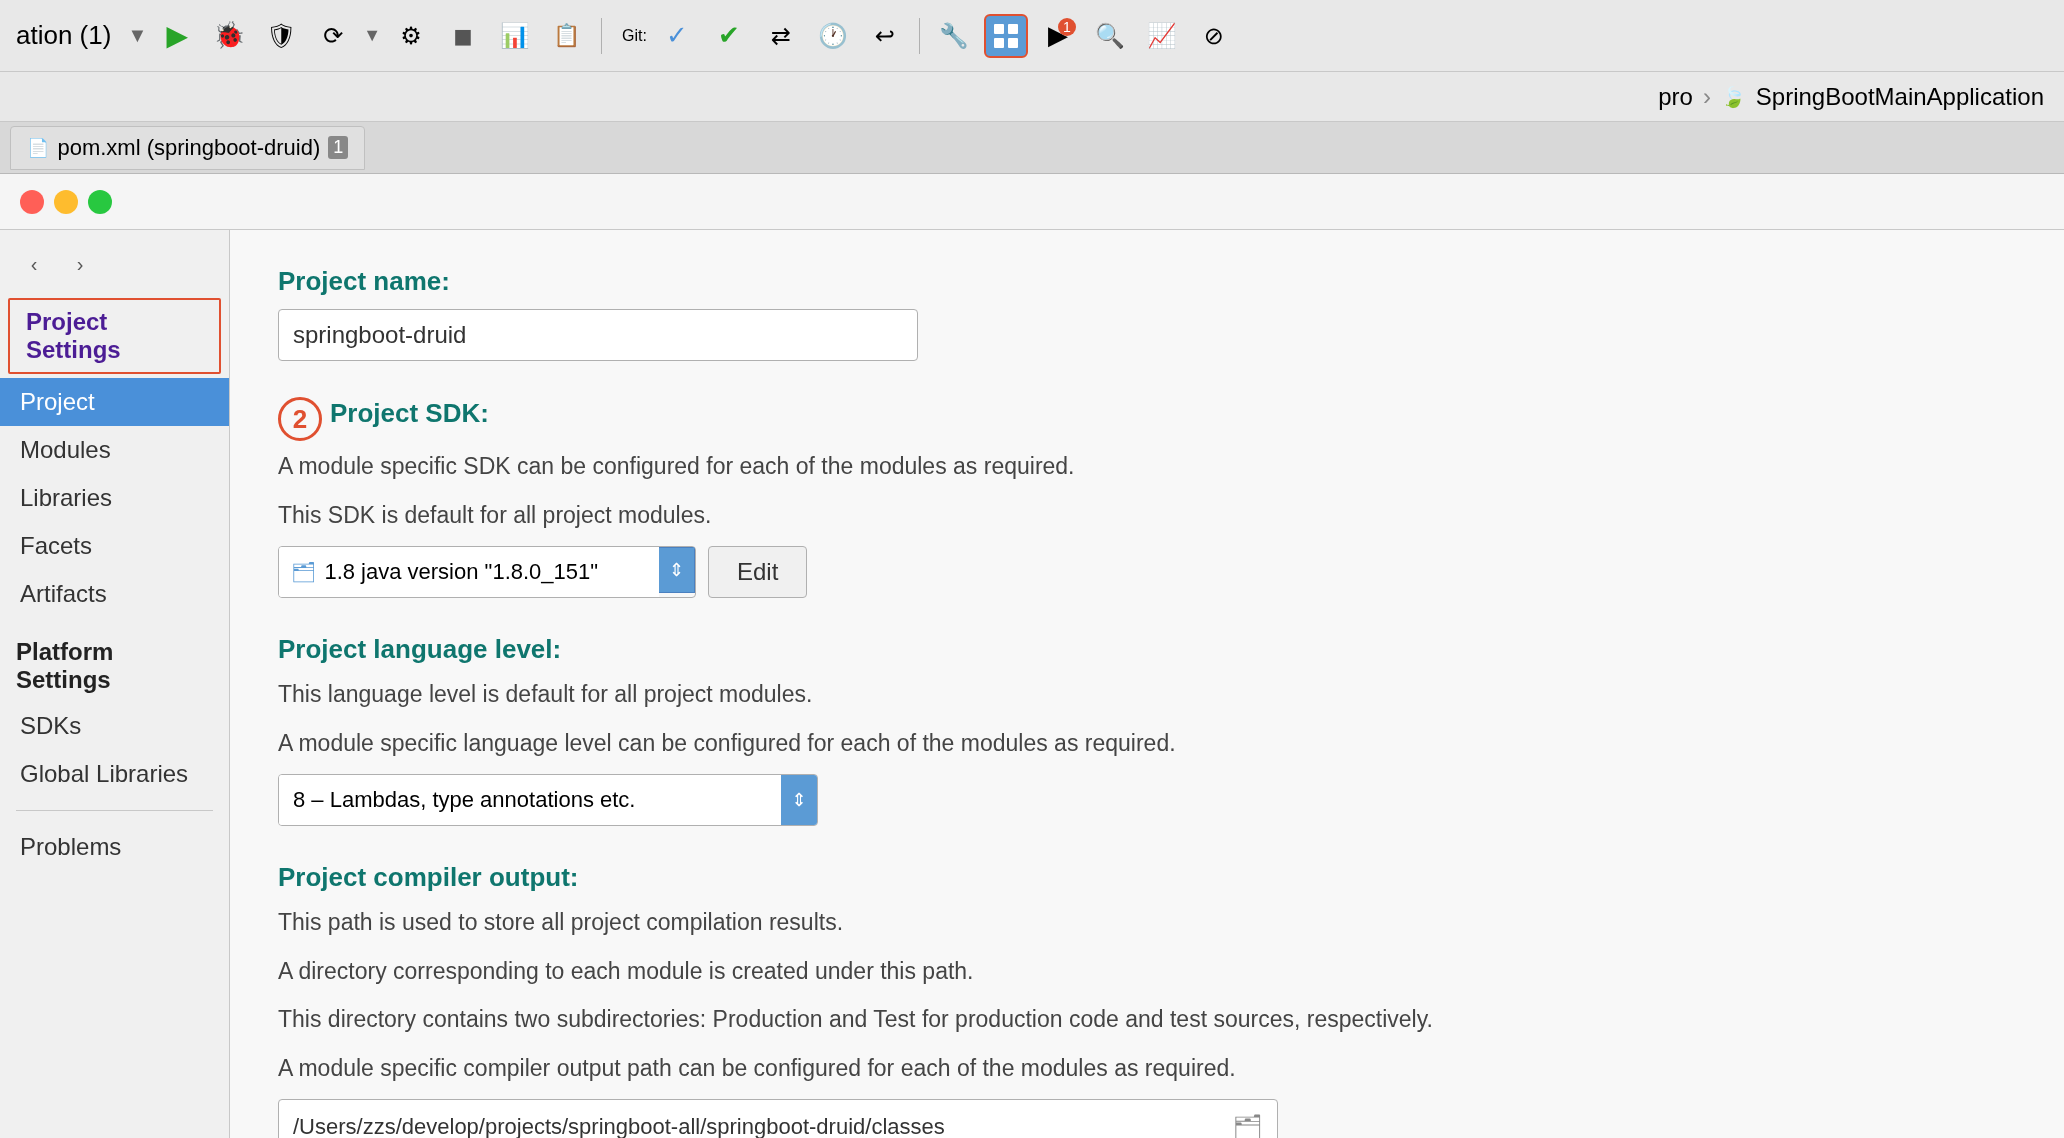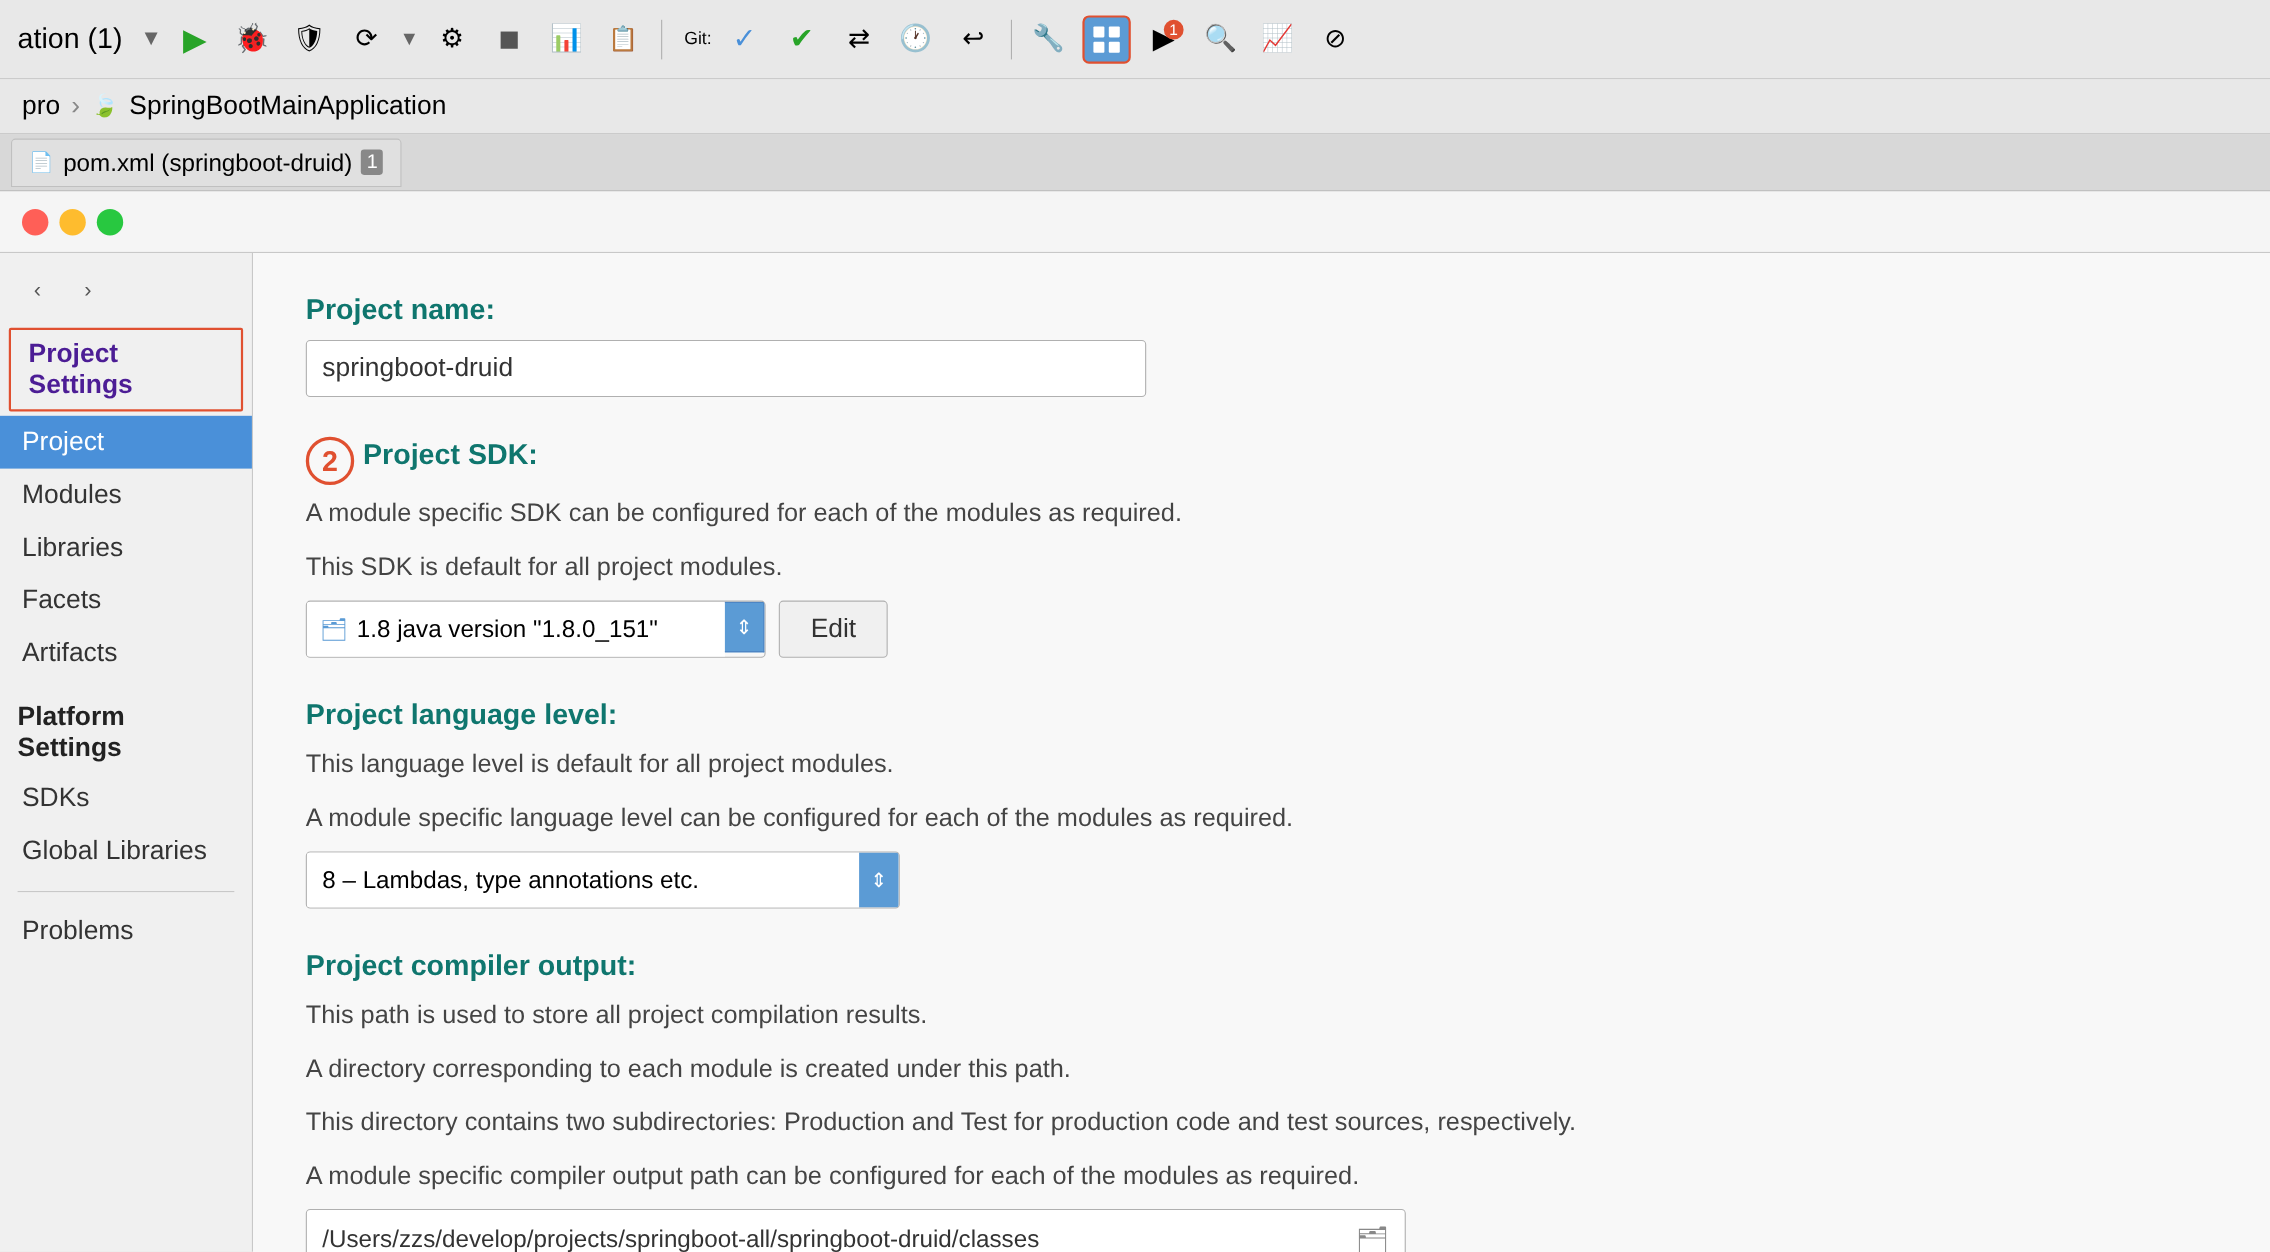--- a/index.html
+++ b/index.html
@@ -57,20 +57,21 @@
     
     .breadcrumb-bar {
       display: flex;
       align-items: center;
       background: #e8e8e8;
       height: 50px;
       padding: 0 20px;
       gap: 10px;
       border-bottom: 1px solid #c8c8c8;
       font-size: 24px;
+      justify-content: flex-end;
     }
     .breadcrumb-sep { color: #888; }
 
     
     .tab-bar {
       display: flex;
       align-items: center;
       background: #d8d8d8;
       height: 52px;
       padding: 0 10px;
@@ -208,21 +209,21 @@
     }
 
     .field-label {
       font-size: 26px;
       font-weight: 700;
       margin-bottom: 12px;
       color: #0f766e;
     }
 
     .text-input {
-      width: 764px;
+      width: 640px;
       height: 52px;
       border: 1px solid #b0b0b0;
       background: white;
       padding: 0 14px;
       font-size: 24px;
       border-radius: 4px;
       color: #333;
     }
 
     .section {

